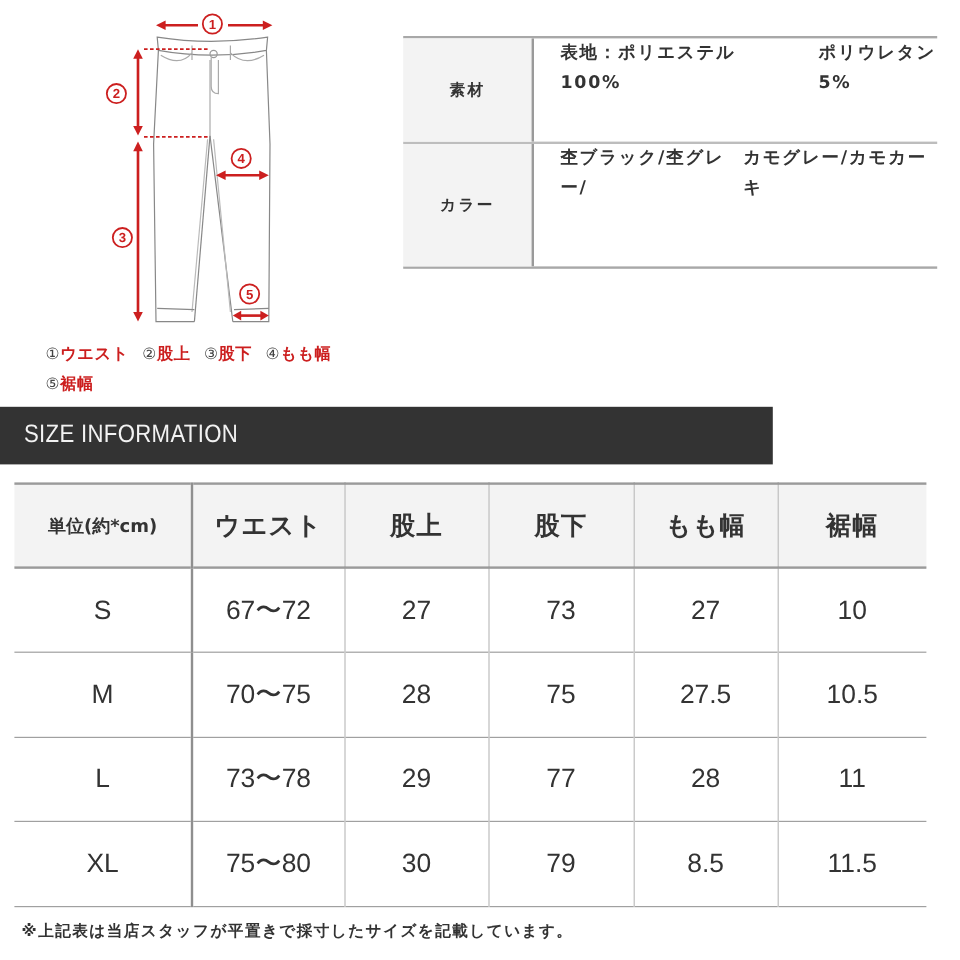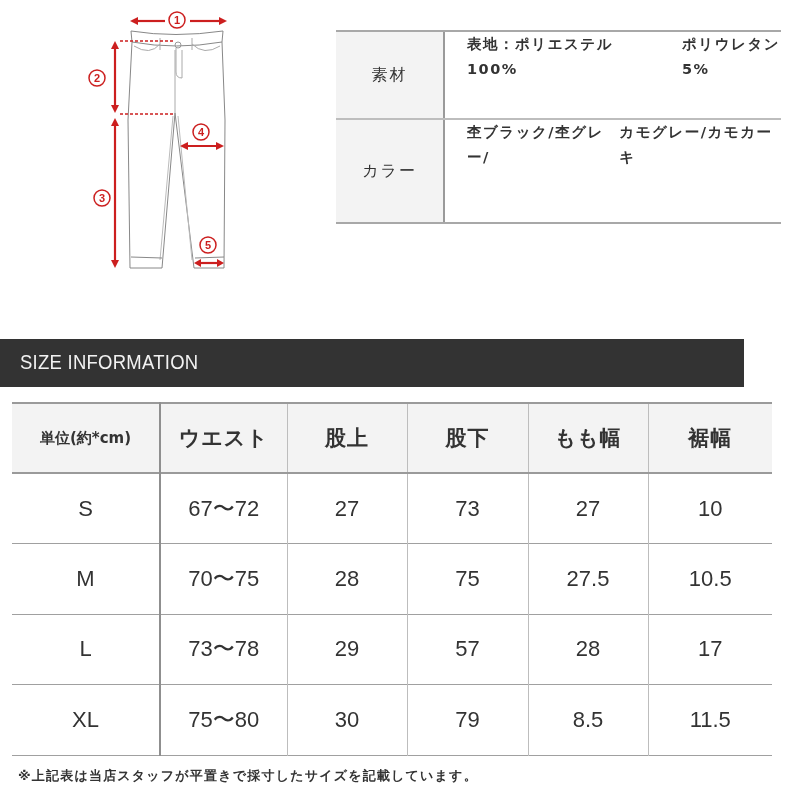--- a/index.html
+++ b/index.html
@@ -10,29 +10,29 @@
   .diagram { position: absolute; left: 0; top: 0; width: 320px; height: 335px; }
   .diagram svg { position: absolute; left: 0; top: 0; }
   .legend { position: absolute; left: 38px; top: 283px; width: 280px; font-size: 13.5px; font-weight: bold; color: #cc1f1f; line-height: 25px; letter-spacing: 0.5px; }
   .legend .item { display: inline-block; margin-right: 6px; white-space: nowrap; }
   .legend .num { color: #444; font-weight: normal; font-size: 13px; }
 
   
   .spec { position: absolute; left: 336px; top: 30px; width: 445px; border-top: 2px solid #a8a8a8; }
   .spec .row { display: flex; border-bottom: 2px solid #bdbdbd; }
   .spec .row:last-child { border-bottom: 2px solid #a8a8a8; }
-  .spec .th { width: 109px; background: #f3f3f3; border-right: 2px solid #9a9a9a; display: flex; align-items: center; justify-content: center; font-size: 16px; font-weight: normal; color: #333; letter-spacing: 2px; }
+  .spec .th { width: 109px; background: #f3f3f3; border-right: 2px solid #9a9a9a; display: flex; align-items: center; justify-content: center; font-size: 13px; font-weight: bold; color: #333; letter-spacing: 2px; }
   .spec .td { flex: 1; padding-left: 22px; display: flex; flex-direction: row; font-size: 14.5px; font-weight: bold; color: #333; letter-spacing: 1.5px; line-height: 25px; }
   .spec .row.r0 { height: 88px; }
   .spec .row.r1 { height: 104px; }
   .spec .row.r2 { height: 90px; }
   .spec .indent { padding-left: 60px; }
 
   
-  .size-bar { position: absolute; left: 0; top: 339px; width: 744px; height: 48px; background: #333333; }
+  .size-bar { position: absolute; left: 0; top: 339px; width: 644px; height: 48px; background: #333333; }
   .size-bar span { position: absolute; left: 20px; top: 11px; font-family: "Liberation Sans", sans-serif; font-size: 21px; color: #f2f2f2; letter-spacing: 0.3px; transform: scaleX(0.88); transform-origin: left center; }
   .stwrap { position: absolute; left: 12px; top: 402px; width: 496px; }
   table.sizes { border-collapse: collapse; table-layout: fixed; width: 496px; }
   table.sizes th, table.sizes td { text-align: center; vertical-align: middle; border-left: 1px solid #bdbdbd; border-right: 1px solid #bdbdbd; }
   table.sizes tr { border-bottom: 1px solid #a0a0a0; margin-top: 11px; }
   table.sizes thead tr { background: #f3f3f3; border-top: 2px solid #9a9a9a; border-bottom: 2px solid #9a9a9a; height: 70px; }
   table.sizes tbody tr { height: 70.5px; }
   table.sizes th:first-child, table.sizes td:first-child { border-left: none; border-right: 2px solid #8f8f8f; }
   table.sizes th:last-child, table.sizes td:last-child { border-right: none; }
   table.sizes th { font-size: 21px; font-weight: bold; color: #333; letter-spacing: 1px; }
@@ -108,20 +108,27 @@
     </g>
     <g fill="#cc1f1f" font-family="Liberation Sans, sans-serif" font-size="11" font-weight="bold" text-anchor="middle">
       <text x="177" y="24">1</text>
       <text x="97" y="82">2</text>
       <text x="102" y="202">3</text>
       <text x="201" y="136">4</text>
       <text x="208" y="249">5</text>
     </g>
   </svg>
 
+  <div class="legend">
+    <span class="item"><span class="num">①</span><span>ウエスト</span></span>
+    <span class="item"><span class="num">②</span><span>股上</span></span>
+    <span class="item"><span class="num">③</span><span>股下</span></span>
+    <span class="item"><span class="num">④</span><span>もも幅</span></span>
+    <span class="item"><span class="num">⑤</span><span>裾幅</span></span>
+  </div>
 </div>
 
 <div class="spec">
   <div class="row r0">
     <div class="th">素材</div>
     <div class="td">
       <div>表地：ポリエステル100%</div>
       <div class="indent">ポリウレタン5%</div>
     </div>
   </div>
@@ -172,23 +179,23 @@
         <td>70〜75</td>
         <td>28</td>
         <td>75</td>
         <td>27.5</td>
         <td>10.5</td>
       </tr>
       <tr>
         <td class="sz">L</td>
         <td>73〜78</td>
         <td>29</td>
-        <td>57</td>
+        <td>77</td>
         <td>28</td>
-        <td>17</td>
+        <td>11</td>
       </tr>
       <tr>
         <td class="sz">XL</td>
         <td>75〜80</td>
         <td>30</td>
         <td>79</td>
         <td>8.5</td>
         <td>11.5</td>
       </tr>
     </tbody>

